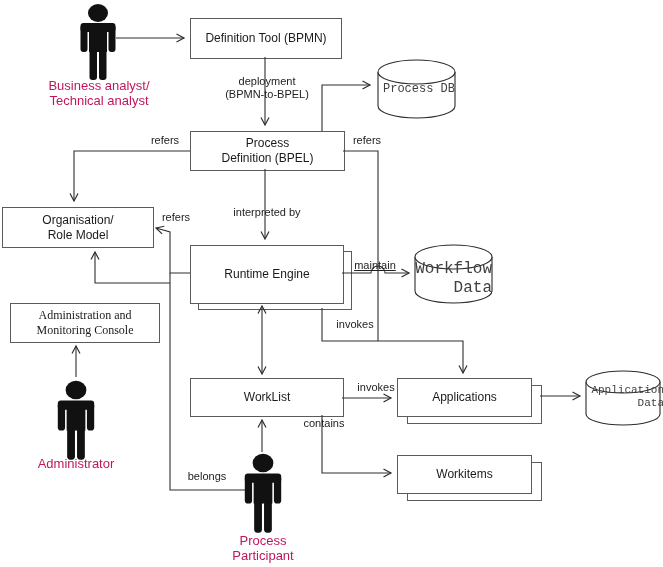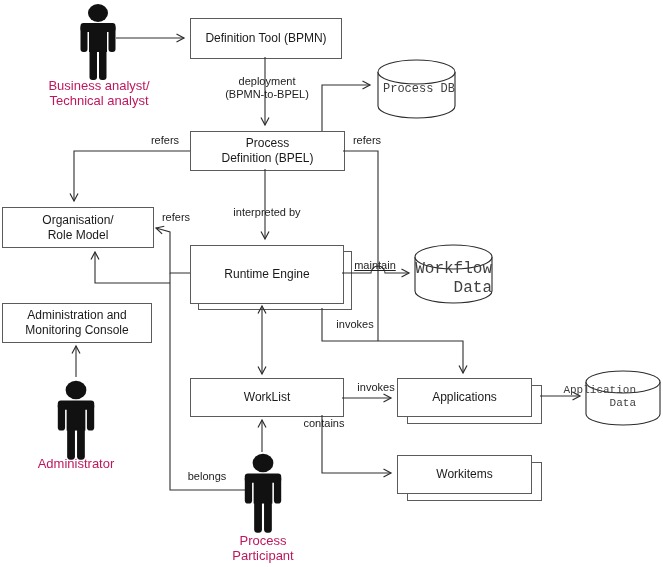--- a/index.html
+++ b/index.html
@@ -27,21 +27,21 @@
   <div class="stack" style="left:407px;top:462px;width:133px;height:37px;"></div>
 
   <div class="box" style="left:190px;top:18px;width:150px;height:39px;">Definition Tool (BPMN)</div>
 
   <div class="box" style="left:190px;top:131px;width:153px;height:38px;">Process
 Definition (BPEL)</div>
 
   <div class="box" style="left:2px;top:207px;width:150px;height:39px;">Organisation/
 Role Model</div>
 
-  <div class="box" style="left:2px;top:303px;width:148px;height:38px;">Administration and
+  <div class="box" style="left:10px;top:303px;width:148px;height:38px;font-family:Liberation Serif, serif;">Administration and
 Monitoring Console</div>
 
   <div class="box" style="left:190px;top:245px;width:152px;height:57px;">Runtime Engine</div>
 
   <div class="box" style="left:190px;top:378px;width:152px;height:37px;text-align:center;">WorkList</div>
 
   <div class="box" style="left:397px;top:378px;width:133px;height:37px;">Applications</div>
 
   <div class="box" style="left:397px;top:455px;width:133px;height:37px;">Workitems</div>
 
@@ -114,21 +114,21 @@
         <rect x="-9" y="11" width="18" height="28"></rect>
         <rect x="-8.5" y="36" width="7.5" height="31" rx="3"></rect>
         <rect x="1" y="36" width="7.5" height="31" rx="3"></rect>
       </g>
     </g>
   </svg>
 
   <div class="db-label" style="left:378px;top:82px;width:77px;font-size:12px;">Process DB</div>
   <div class="db-label" style="left:415px;top:260px;width:77px;font-size:16px;">Workflow
 Data</div>
-  <div class="db-label" style="left:562px;top:384px;width:74px;">Application
+  <div class="db-label" style="left:590px;top:384px;width:74px;">Application
 Data</div>
 
   <div class="edge-label" style="left:200px;top:75px;width:134px;">deployment
 (BPMN-to-BPEL)</div>
   <div class="edge-label" style="left:144px;top:134px;width:42px;">refers</div>
   <div class="edge-label" style="left:346px;top:134px;width:42px;">refers</div>
   <div class="edge-label" style="left:200px;top:206px;width:134px;">interpreted by</div>
   <div class="edge-label" style="left:155px;top:211px;width:42px;">refers</div>
   <div class="edge-label" style="left:344px;top:259px;width:62px;text-decoration:underline;">maintain</div>
   <div class="edge-label" style="left:327px;top:318px;width:56px;">invokes</div>

